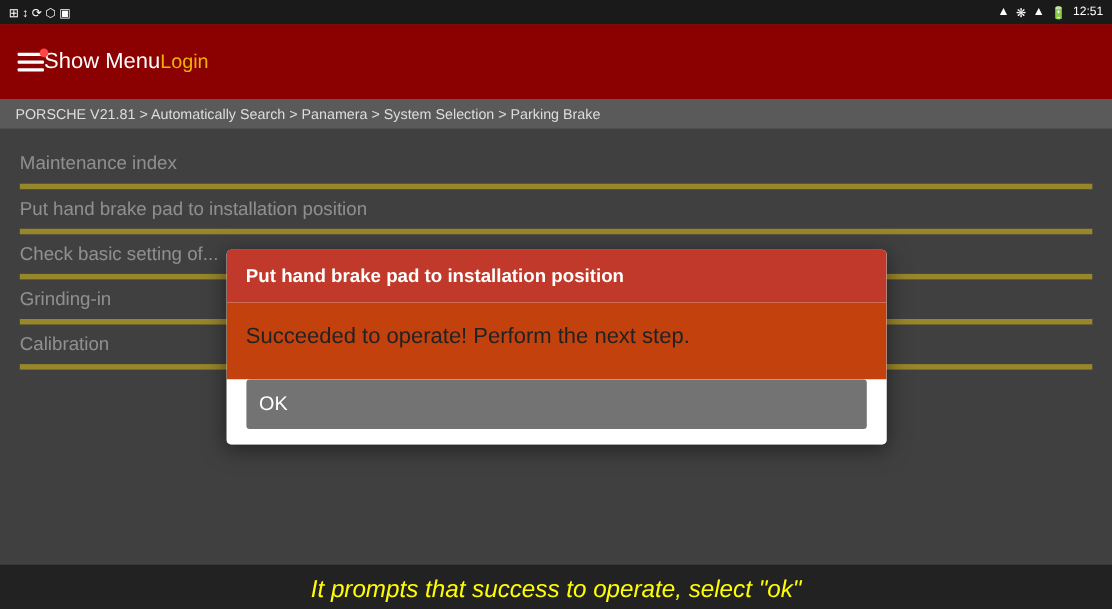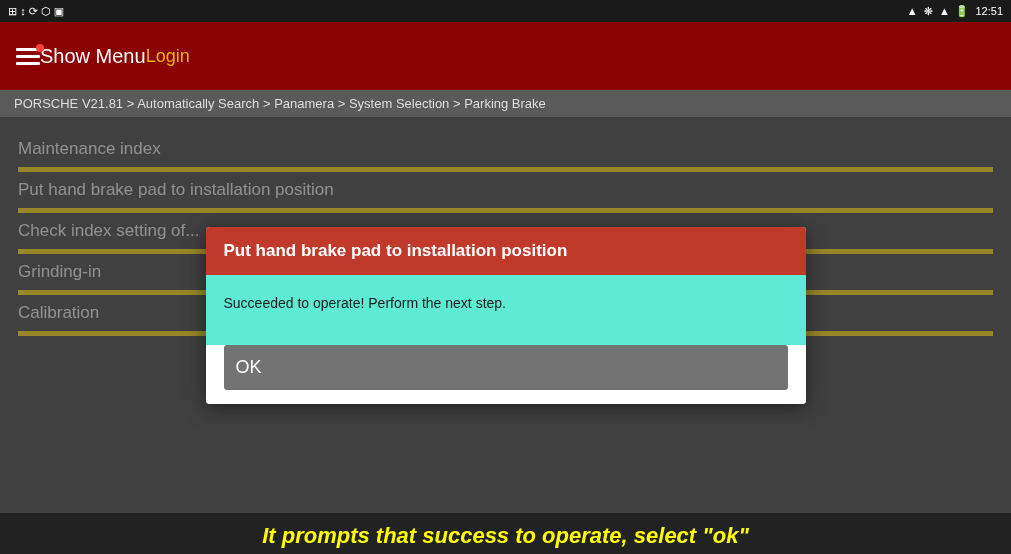--- a/index.html
+++ b/index.html
@@ -128,23 +128,23 @@
       background: #c0392b;
       padding: 14px 18px;
     }
     .modal-header-title {
       color: white;
       font-size: 17px;
       font-weight: bold;
     }
 
     .modal-body {
-      background: #5eead4;
+      background: #c2410c;
       padding: 20px 18px 24px;
-      font-size: 14px;
+      font-size: 20px;
       color: #222;
       min-height: 70px;
     }
 
     .modal-footer {
       padding: 0 18px 14px;
       background: white;
     }
     .modal-ok-btn {
       width: 100%;
@@ -163,21 +163,21 @@
       width: 100%;
       background: #222;
       padding: 10px 16px;
       display: flex;
       align-items: center;
       justify-content: center;
     }
     .caption-text {
       color: #ffff00;
       font-size: 22px;
-      font-weight: bold;
+      font-weight: normal;
       font-style: italic;
     }
 
     
     .bottom-toolbar {
       width: 100%;
       height: 54px;
       background: #3a3a3a;
       display: flex;
       align-items: center;
@@ -217,21 +217,21 @@
 </div>
 
 <div class="main-content">
   <div class="content-item">
     <span>Maintenance index</span>
   </div>
   <div class="content-item">
     <span>Put hand brake pad to installation position</span>
   </div>
   <div class="content-item">
-    <span>Check index setting of...</span>
+    <span>Check basic setting of...</span>
   </div>
   <div class="content-item">
     <span>Grinding-in</span>
   </div>
   <div class="content-item">
     <span>Calibration</span>
   </div>
 
   <div class="modal-overlay">
     <div class="modal">

